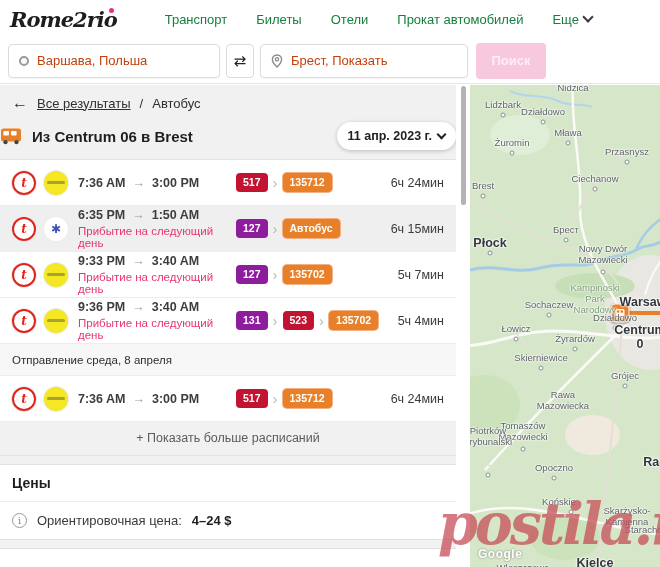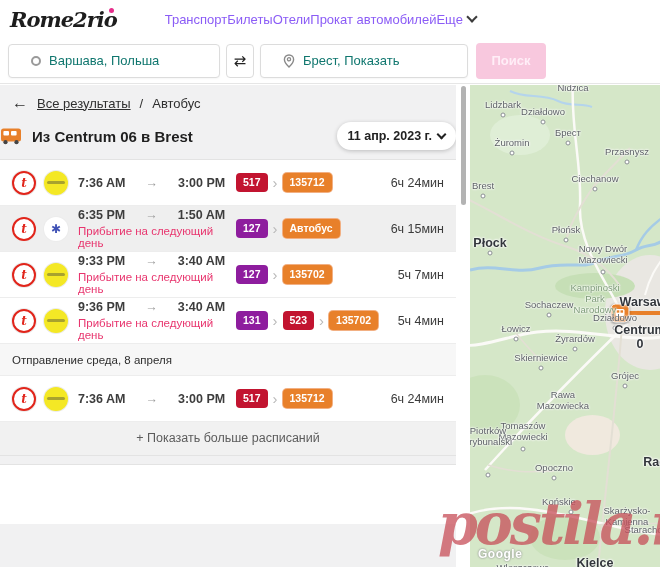--- a/index.html
+++ b/index.html
@@ -4,29 +4,29 @@
 <style>
   * { margin:0; padding:0; box-sizing:border-box; }
   html,body { width:660px; height:567px; overflow:hidden; }
   body { font-family:"Liberation Sans", sans-serif; background:#fff; position:relative; color:#3b3b3b; }
 
   
   .topnav { height:38px; display:flex; align-items:center; background:#fff; position:relative; z-index:5; }
   .logo { margin-left:10px; font-family:"DejaVu Serif", serif; font-style:italic; font-weight:bold;
           font-size:21px; color:#1d1d1d; letter-spacing:-1px; position:relative; }
   .logo .idot { position:absolute; right:3px; top:1px; width:5px; height:5px; border-radius:50%; background:#e62e8b; }
-  .nav { display:flex; align-items:center; margin-left:48px; font-size:13px; color:#8b5cf6; }
+  .nav { display:flex; align-items:center; gap:29px; margin-left:48px; font-size:13px; color:#15803d; }
   .nav-item { cursor:pointer; display:flex; align-items:center; gap:5px; }
   .chev { width:8px; height:8px; border-right:2px solid #3b3b3b; border-bottom:2px solid #3b3b3b;
           transform:rotate(45deg); margin-top:-4px; }
 
   
   .searchbar { height:46px; background:#fff; border-bottom:1px solid #e6e6e6; display:flex; align-items:center; padding:0 8px; position:relative; z-index:5; }
   .sfield { height:34px; border:1px solid #dcdcdc; border-radius:4px; background:#fff; display:flex; align-items:center;
-            gap:8px; padding:0 22px; font-size:13px; color:#0f766e; box-shadow:0 1px 2px rgba(0,0,0,.04); }
+            gap:8px; padding:0 10px; font-size:13px; color:#c2410c; box-shadow:0 1px 2px rgba(0,0,0,.04); }
   .sfield.from { width:212px; }
   .sfield.to { width:208px; }
   .swapbtn { width:28px; height:34px; border:1px solid #dcdcdc; border-radius:4px; background:#fff; margin:0 6px;
              display:flex; align-items:center; justify-content:center; font-size:15px; color:#222; cursor:pointer; }
   .searchbtn { margin-left:8px; width:70px; height:36px; border:none; border-radius:4px; background:#f8c8de;
                color:#ffeef7; font-size:13px; font-weight:bold; cursor:default; }
   .o-icon { width:10px; height:10px; border:2px solid #9a9a9a; border-radius:50%; flex:none; }
 
   
   .main { position:absolute; top:85px; left:0; right:0; bottom:0; background:#fff; }
@@ -45,21 +45,21 @@
   .row { display:flex; align-items:center; padding:0 12px; min-height:46px; border-bottom:1px solid #ededed; cursor:pointer; background:#fff; }
   .row.sel { background:#efefef; }
   .ops { display:flex; gap:8px; }
   .op-ic { width:24px; height:24px; border-radius:50%; display:flex; align-items:center; justify-content:center;
            background:#fff; box-shadow:0 0 0 1px #ececec; flex:none; }
   .op-ic.wtp { border:2.5px solid #e1251b; color:#e1251b; font-weight:bold; font-size:12px; font-family:"DejaVu Serif",serif; font-style:italic; }
   .op-ic.yellowline { background:#f4e825; position:relative; overflow:hidden; }
   .op-ic.yellowline::after { content:""; position:absolute; left:3px; right:3px; top:10px; height:3px; background:#a8a22e; border-radius:2px; }
   .op-ic.snowflake { color:#3f51b5; font-size:12px; }
   .timecol { margin-left:10px; width:158px; }
-  .times { font-size:12.5px; font-weight:bold; color:#3d3d3d; display:flex; gap:20px; align-items:center; }
+  .times { font-size:12.5px; font-weight:bold; color:#3d3d3d; display:flex; gap:7px; align-items:center; }
   .times .arr { color:#9a9a9a; font-weight:normal; }
   .note { font-size:11.5px; color:#e8356e; margin-top:3px; }
   .badges { display:flex; align-items:center; gap:4px; }
   .badge { color:#fff; font-size:10.5px; font-weight:bold; padding:3px 7px; border-radius:4px; line-height:1.2; }
   .badge.orange { box-shadow:0 0 0 1px #f2b083; }
   .bsep { color:#b9b9b9; font-size:15px; line-height:1; margin:0 1px; }
   .dur { margin-left:auto; font-size:12.5px; color:#3b3b3b; white-space:nowrap; }
   .sectionhead { padding:10px 12px 9px; font-size:11.5px; color:#2e2e2e; background:#f7f7f7; border-bottom:1px solid #ededed; }
   .showmore { background:#f1f1f1; text-align:center; padding:9px 0 10px; font-size:12.5px; color:#5c5c5c; cursor:pointer; }
 
@@ -270,20 +270,28 @@
               <span class="badge" style="background: rgb(194, 20, 48);">517</span>
               <span class="bsep">›</span>
               <span class="badge orange" style="background: rgb(232, 128, 42);">135712</span>
             </div>
     <div class="dur">6ч 24мин</div>
   </div>
 </div>
       <div class="showmore">+ Показать больше расписаний</div>
     </div>
 
+    <div class="pricecard">
+      <div class="pricehead">Цены</div>
+      <div class="pricerow">
+        <span class="info-ic">i</span>
+        <span>Ориентировочная цена:</span>
+        <span class="priceval">4–24 $</span>
+      </div>
+    </div>
 
     <div class="opcard">
       
       
     </div>
   </div>
 
   <div class="vscroll"></div>
 
   <div class="map">
@@ -321,31 +329,31 @@
         <circle cx="8" cy="8.6" r="1.1" fill="#fff"></circle>
       </svg>
     </div>
 
     <div id="cities-host">
         <div class="city" style="left: 103px; top: 3px;">Nidzica</div>
         <div class="city" style="left: 33px; top: 20px;">Lidzbark</div>
         <div class="cdot" style="left: 33px; top: 30px;"></div>
         <div class="city" style="left: 73px; top: 27px;">Działdowo</div>
         <div class="cdot" style="left: 73px; top: 37px;"></div>
-        <div class="city" style="left: 98px; top: 48px;">Брест</div>
+        <div class="city" style="left: 98px; top: 48px;">Mława</div>
         <div class="cdot" style="left: 98px; top: 58px;"></div>
         <div class="city" style="left: 42px; top: 58px;">Żuromin</div>
         <div class="cdot" style="left: 42px; top: 68px;"></div>
         <div class="city" style="left: 157px; top: 67px;">Przasnysz</div>
         <div class="cdot" style="left: 157px; top: 77px;"></div>
         <div class="city" style="left: 125px; top: 94px;">Ciechanow</div>
         <div class="cdot" style="left: 125px; top: 104px;"></div>
         <div class="city" style="left: 13px; top: 101px;">Brest</div>
         <div class="cdot" style="left: 13px; top: 111px;"></div>
-        <div class="city" style="left: 96px; top: 145px;">Płońsk</div>
+        <div class="city" style="left: 96px; top: 145px;">Брест</div>
         <div class="cdot" style="left: 96px; top: 155px;"></div>
         <div class="city bold" style="left: 20px; top: 158px; text-align: right;">Płock</div>
         <div class="cdot" style="left: 20px; top: 168px;"></div>
         <div class="city" style="left: 133px; top: 170px;">Nowy Dwór
 Mazowiecki</div>
         <div class="cdot" style="left: 133px; top: 187px;"></div>
         <div class="city park" style="left: 125px; top: 214px;">Kampinoski
 Park
 Narodowy</div>
         <div class="city" style="left: 79px; top: 220px;">Sochaczew</div>

